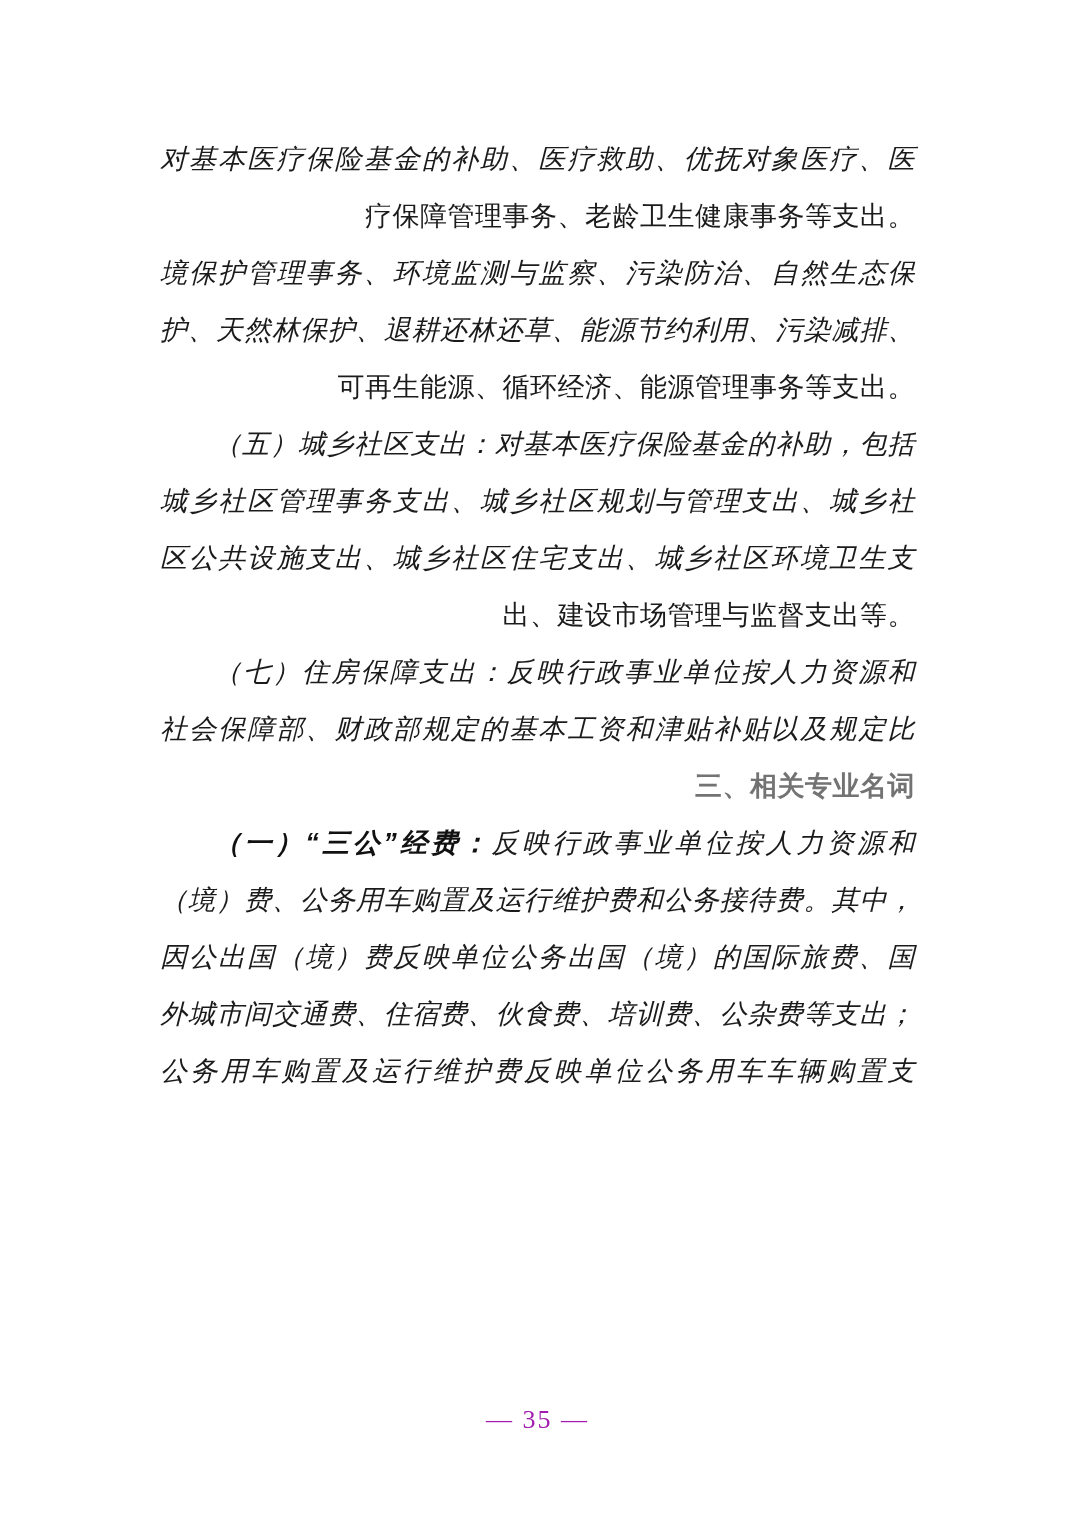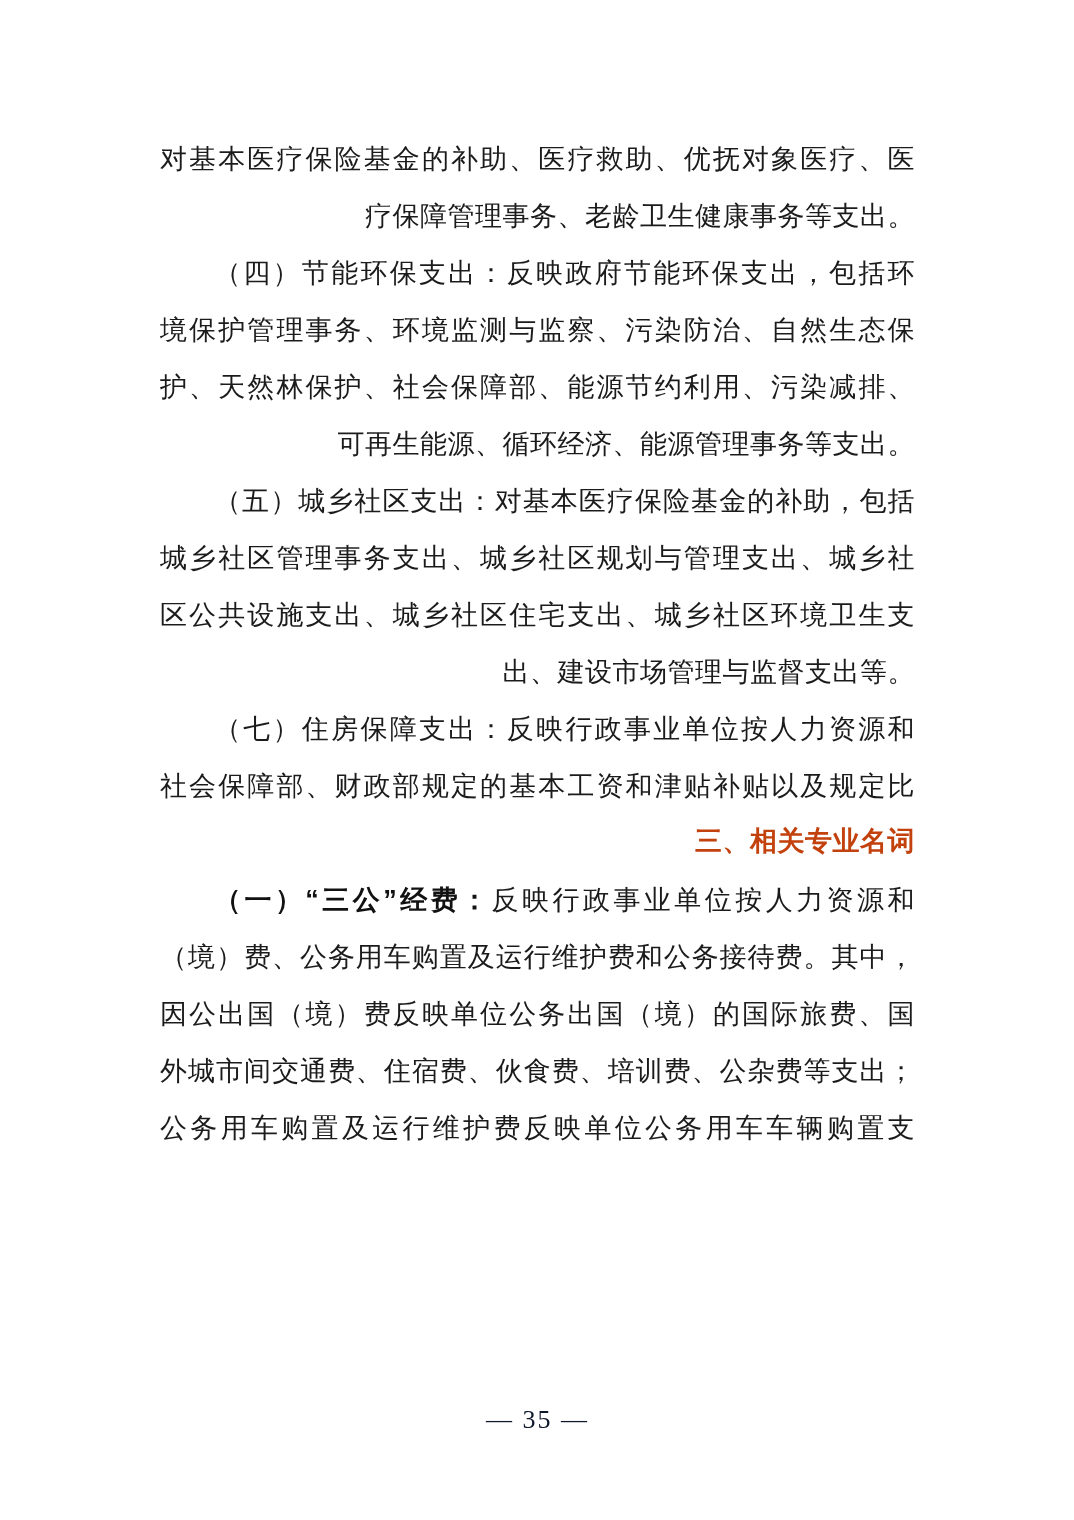--- a/index.html
+++ b/index.html
@@ -34,62 +34,62 @@
     font-size: 27px;
     text-align: right;
     white-space: nowrap;
     letter-spacing: 0.5px;
   }
   .line.full {
     white-space: normal;
     text-align: justify;
     text-align-last: justify;
     text-justify: inter-character;
+    font-style: italic;
   }
   .line.indent {
     text-indent: 2em;
   }
   .heading {
-    font-family: Liberation Mono, monospace;
+    font-family: Liberation Serif, serif;
     font-weight: 700;
-    color: #c2410c;
+    color: #737373;
   }
   .term {
     font-family: "Liberation Sans", "DejaVu Sans", sans-serif;
     font-weight: 700;
     color: #111111;
     margin-top: 42px;
   }
   .page-number {
     position: absolute;
     left: 160px;
     top: 1400px;
     width: 755px;
     text-align: center;
     font-size: 26px;
     line-height: 40px;
-    color: #0f172a;
+    color: #a21caf;
     letter-spacing: 2px;
   }
 </style>
 </head>
 <body>
 
 <div class="page">
   <div class="text-block">
 
     <p class="para">
       <span class="line full">对基本医疗保险基金的补助、医疗救助、优抚对象医疗、医</span>
       <span class="line">疗保障管理事务、老龄卫生健康事务等支出。</span>
     </p>
 
     <p class="para">
-      <span class="line full indent">（四）节能环保支出：反映政府节能环保支出，包括环</span>
       <span class="line full">境保护管理事务、环境监测与监察、污染防治、自然生态保</span>
-      <span class="line full">护、天然林保护、社会保障部、能源节约利用、污染减排、</span>
+      <span class="line full">护、天然林保护、退耕还林还草、能源节约利用、污染减排、</span>
       <span class="line">可再生能源、循环经济、能源管理事务等支出。</span>
     </p>
 
     <p class="para">
       <span class="line full indent">（五）城乡社区支出：对基本医疗保险基金的补助，包括</span>
       <span class="line full">城乡社区管理事务支出、城乡社区规划与管理支出、城乡社</span>
       <span class="line full">区公共设施支出、城乡社区住宅支出、城乡社区环境卫生支</span>
       <span class="line">出、建设市场管理与监督支出等。</span>
     </p>
 

